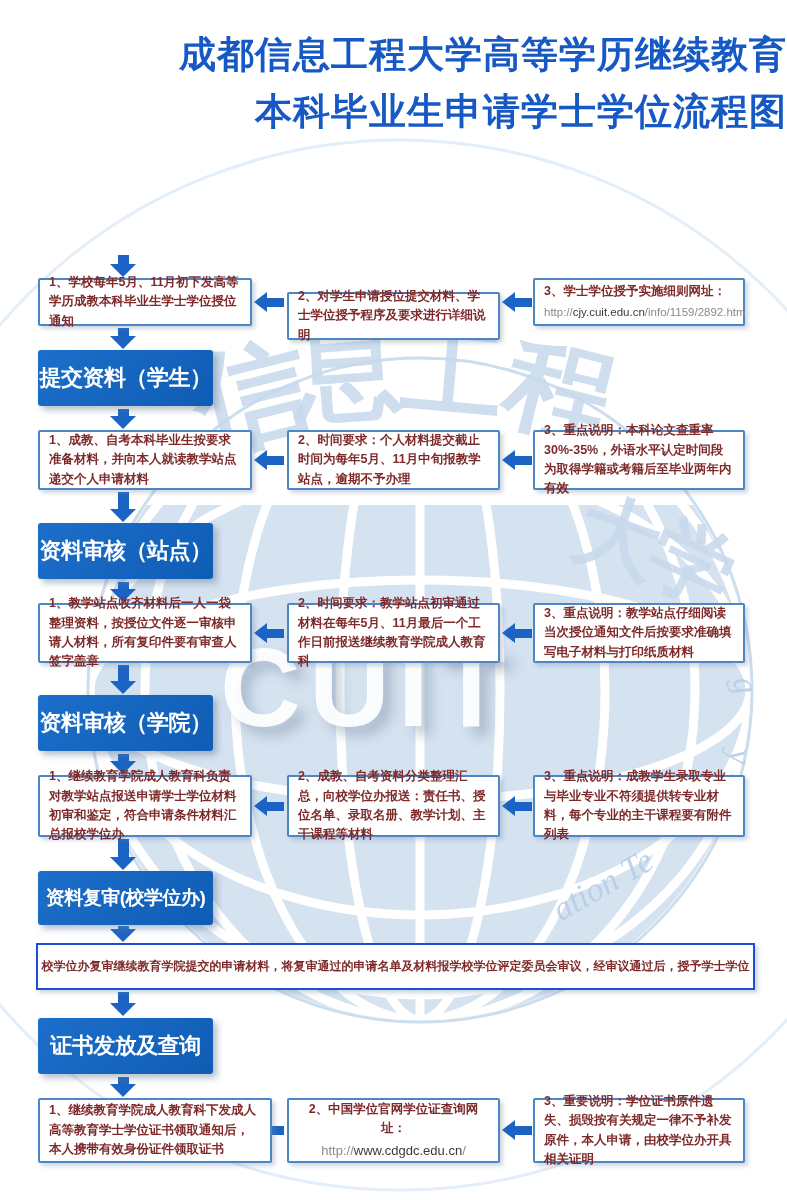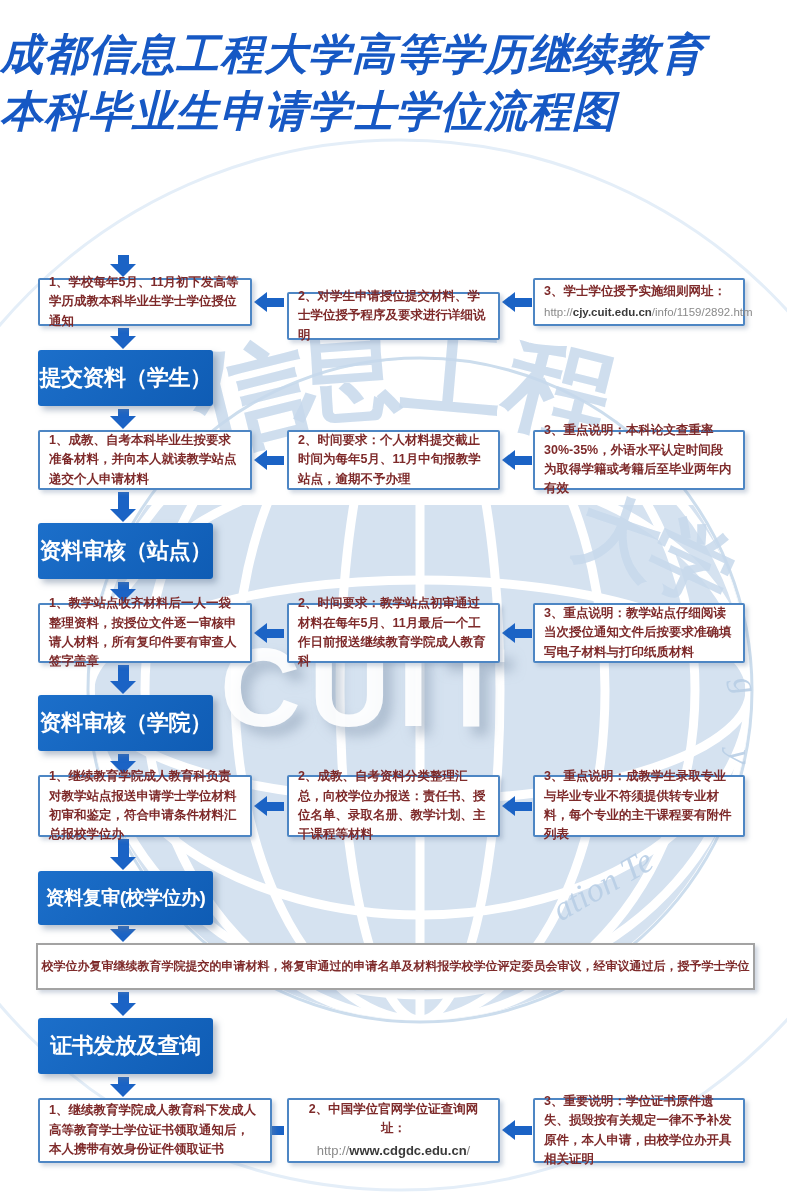--- a/index.html
+++ b/index.html
@@ -8,43 +8,43 @@
   
   .wm{position:absolute;inset:0;z-index:0;pointer-events:none;}
   .wm-char{position:absolute;color:#c7d9ec;font-weight:bold;opacity:.85;
            font-family:"Liberation Serif","DejaVu Serif",serif;line-height:1;}
   .wm-cuit{position:absolute;left:220px;top:632px;font-size:112px;font-weight:bold;
            letter-spacing:8px;color:rgba(255,255,255,.92);
            text-shadow:9px 9px 12px rgba(140,158,180,.55);line-height:1;}
   .wm-arc{position:absolute;font-family:"Liberation Serif","DejaVu Serif",serif;
           font-style:italic;color:#b9cfe6;font-size:34px;opacity:.9;line-height:1;}
   
-  .title{position:absolute;left:0;top:26px;width:787px;text-align:left;z-index:2;
+  .title{position:absolute;left:0;top:26px;width:787px;text-align:right;z-index:2;
          color:#1658c4;font-family:"Liberation Serif","DejaVu Serif",serif;
-         font-weight:bold;font-size:43px;line-height:57px;letter-spacing:1px;font-style:italic;}
+         font-weight:bold;font-size:37px;line-height:57px;letter-spacing:1px;}
   
   .stage-header{position:absolute;left:38px;width:175px;height:56px;z-index:2;
         background:linear-gradient(135deg,#1c6fca 0%,#0f5cb4 100%);
         border-radius:3px;box-shadow:4px 4px 6px rgba(110,130,155,.5);
         color:#fff;font-weight:bold;font-size:22px;letter-spacing:-.5px;
         display:flex;align-items:center;justify-content:center;white-space:nowrap;}
   .stage-header.small{font-size:19px;height:54px;}
   
   .note-box{position:absolute;z-index:2;background:#fff;border:2px solid #4d86c4;
         border-radius:2px;box-shadow:3px 3px 4px rgba(120,140,170,.35);
         color:#7e2a2a;font-weight:bold;font-size:12.5px;line-height:1.55;
         display:flex;flex-direction:column;justify-content:center;
         padding:5px 9px;box-sizing:border-box;text-align:left;}
   .note-box.center{text-align:center;}
   .url-line{font-weight:bold;font-size:11.5px;color:#8a8a8a;margin-top:2px;
         font-family:"Liberation Sans","DejaVu Sans",sans-serif;text-align:center;}
   .u-gray{color:#8a8a8a;font-weight:normal;}
-  .u-dark{color:#3a3a3a;font-weight:bold;margin-top:32px;}
+  .u-dark{color:#3a3a3a;font-weight:normal;margin-top:32px;}
   .final-box{position:absolute;left:36px;top:943px;width:719px;height:47px;z-index:2;
-        background:#fff;border:2px solid #a3a3a3;box-sizing:border-box;
+        background:#fff;border:2px solid #1d4ed8;box-sizing:border-box;
         box-shadow:3px 3px 4px rgba(120,140,170,.35);
         color:#7e2a2a;font-weight:bold;font-size:12px;white-space:nowrap;
         display:flex;align-items:center;justify-content:center;}
   
   .arrow-down{position:absolute;left:110px;width:26px;z-index:1;
         display:flex;flex-direction:column;align-items:center;}
   .arrow-down .shaft{width:11px;background:#1b63c5;flex:1;}
   .arrow-down .head{width:0;height:0;border-left:13px solid transparent;
         border-right:13px solid transparent;border-top:13px solid #1b63c5;}
   .arrow-left{position:absolute;width:30px;height:20px;z-index:1;

